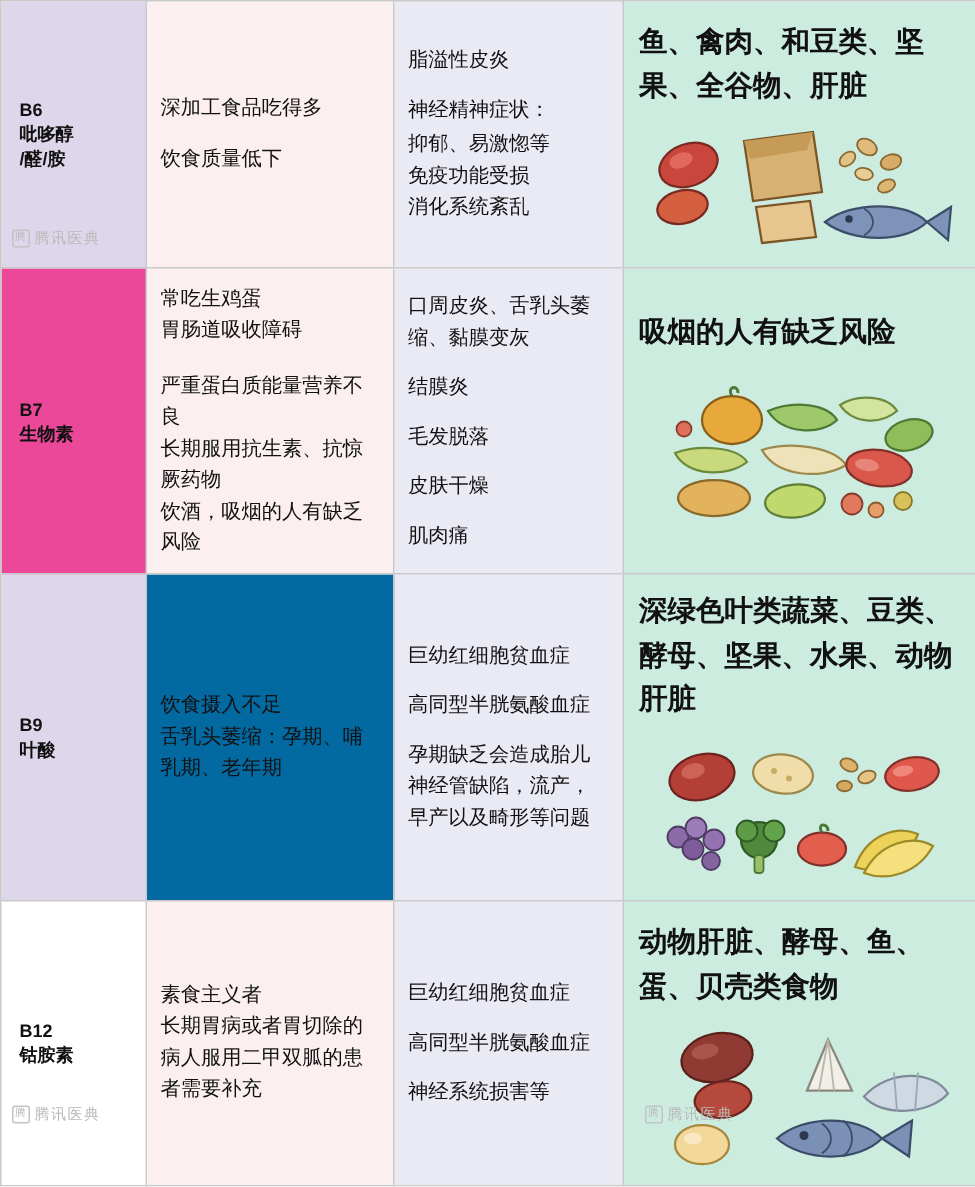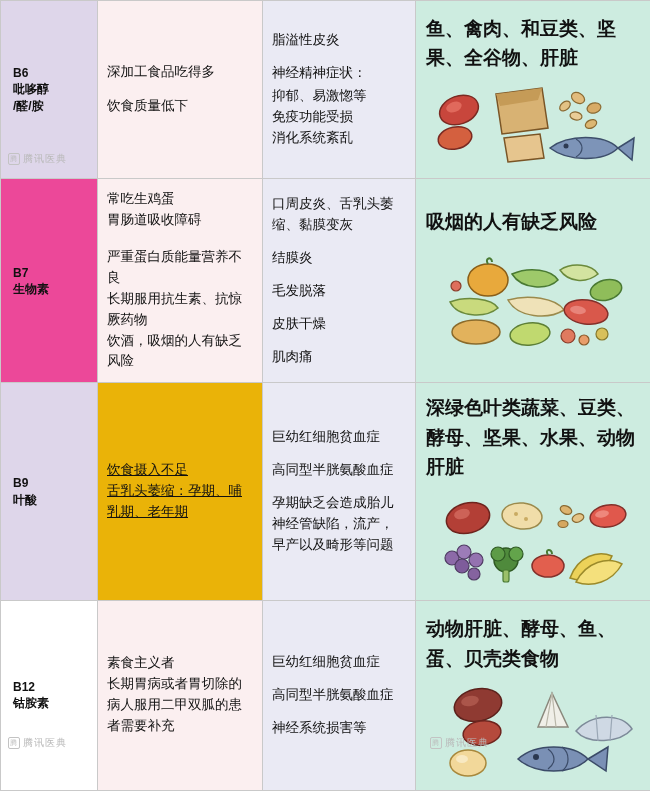--- a/index.html
+++ b/index.html
@@ -68,21 +68,21 @@
   .r0 .cause-cell { background: #fbeff0; }
   .r0 .sym-cell   { background: #eaeaf4; }
   .r0 .food-cell  { background: #cdece0; }
 
   .r1 .name-cell  { background: #ec4899; }
   .r1 .cause-cell { background: #fbeff0; }
   .r1 .sym-cell   { background: #eaeaf4; }
   .r1 .food-cell  { background: #cdece0; }
 
   .r2 .name-cell  { background: #ded6ea; }
-  .r2 .cause-cell { background: #eab308; text-decoration: underline; }
+  .r2 .cause-cell { background: #0369a1; }
   .r2 .sym-cell   { background: #eaeaf4; }
   .r2 .food-cell  { background: #cdece0; }
 
   .r3 .name-cell  { background: #ffffff; }
   .r3 .cause-cell { background: #fbeff0; }
   .r3 .sym-cell   { background: #eaeaf4; }
   .r3 .food-cell  { background: #cdece0; }
 
   .watermark {
     position: absolute;

